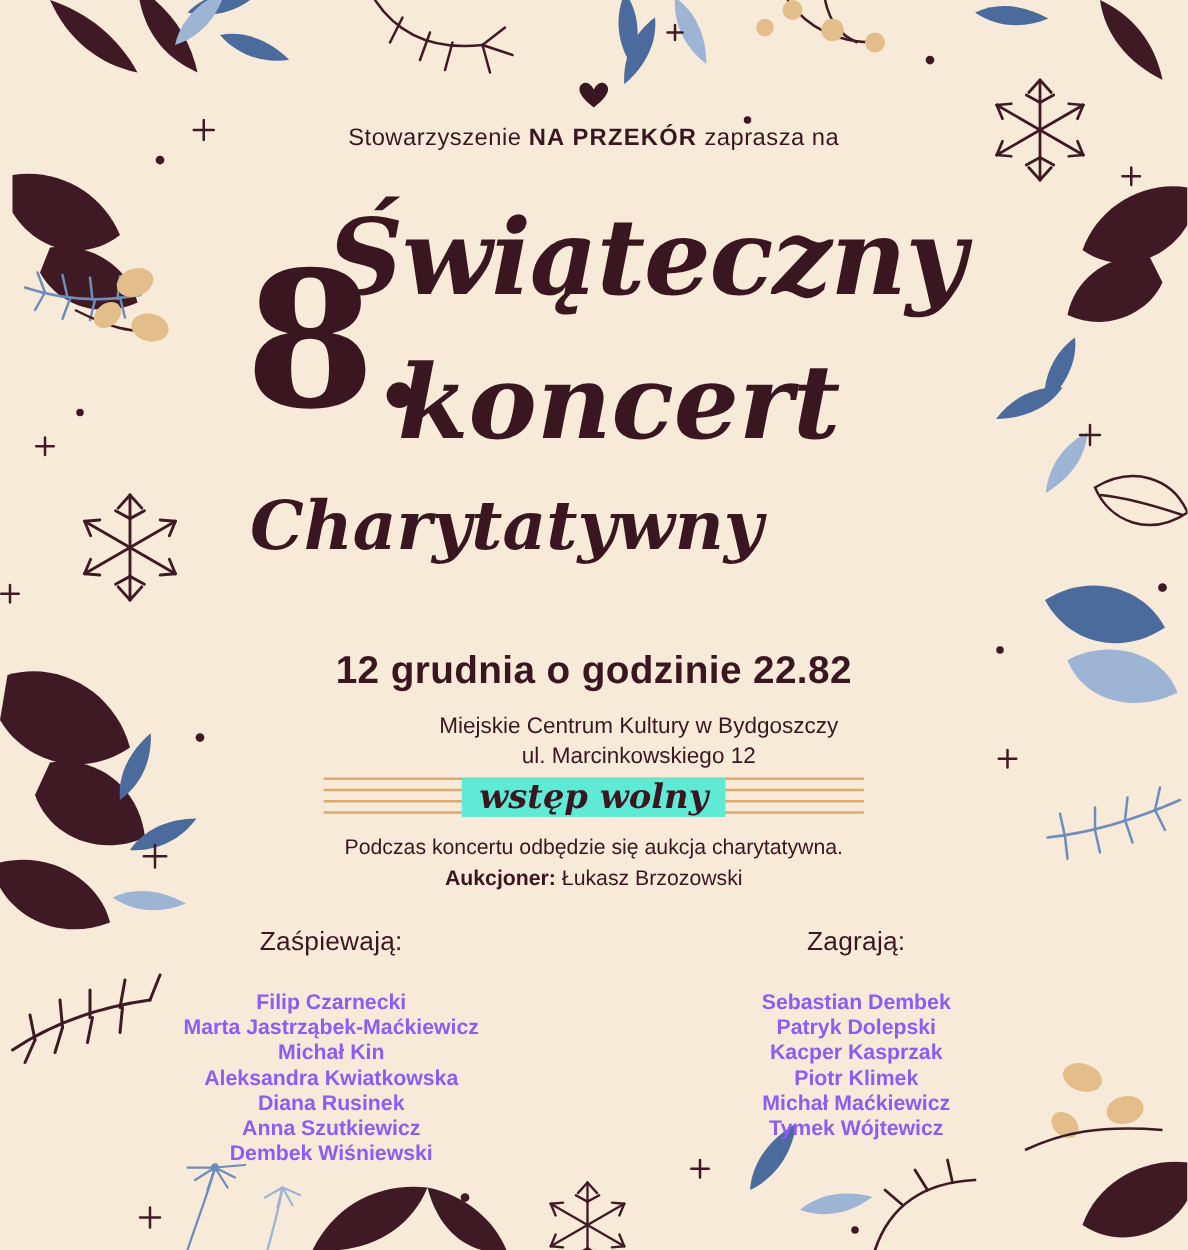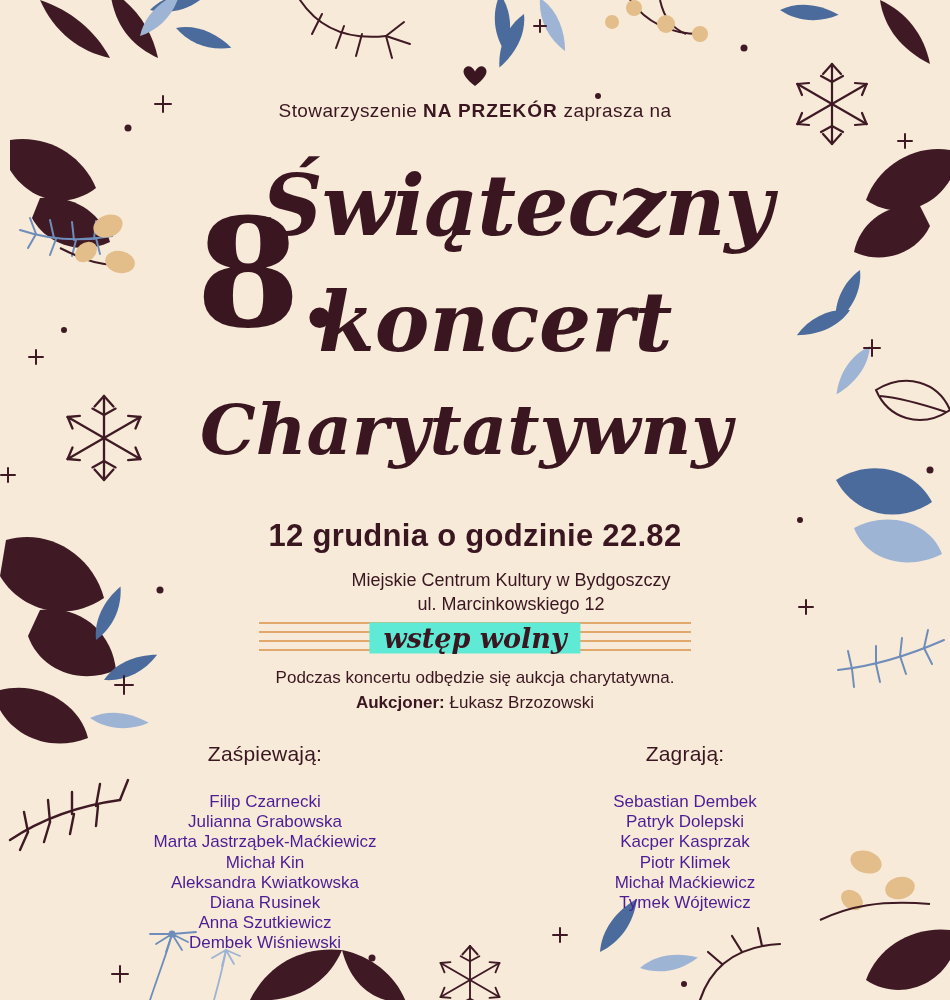--- a/index.html
+++ b/index.html
@@ -102,21 +102,21 @@
   .line2 {
     position: absolute;
     left: 318px;
     top: 136px;
     font-size: 82px;
   }
   .line3 {
     position: absolute;
     left: 200px;
     top: 250px;
-    font-size: 70px;
+    font-size: 54px;
   }
 
   .date {
     position: absolute;
     top: 498px;
     left: 0;
     width: 100%;
     font-size: 31px;
     font-weight: bold;
     letter-spacing: 0.3px;
@@ -199,21 +199,22 @@
     letter-spacing: 0.2px;
   }
   .col ul {
     list-style: none;
     margin: 0;
     padding: 0;
   }
   .col li {
     font-size: 17px;
     line-height: 20.2px;
-    color: #4c1d95;
+    color: #8b5cf6;
+    font-weight: bold;
   }
 </style>
 </head>
 <body>
 
 <div id="poster">
 
   <svg class="deco-layer" viewBox="0 0 950 1000" width="950" height="1000" xmlns="http://www.w3.org/2000/svg">
     <defs>
       <g id="snowflake">
@@ -495,21 +496,20 @@
         <span class="auctioneer-label">Aukcjoner:</span>
         <span>Łukasz Brzozowski</span>
       </div>
     </div>
 
     <div class="cols">
       <div class="col">
         <h3>Zaśpiewają:</h3>
         <ul>
           <li>Filip Czarnecki</li>
-          <li>Julianna Grabowska</li>
           <li>Marta Jastrząbek-Maćkiewicz</li>
           <li>Michał Kin</li>
           <li>Aleksandra Kwiatkowska</li>
           <li>Diana Rusinek</li>
           <li>Anna Szutkiewicz</li>
           <li>Dembek Wiśniewski</li>
         </ul>
       </div>
       <div class="col">
         <h3>Zagrają:</h3>

